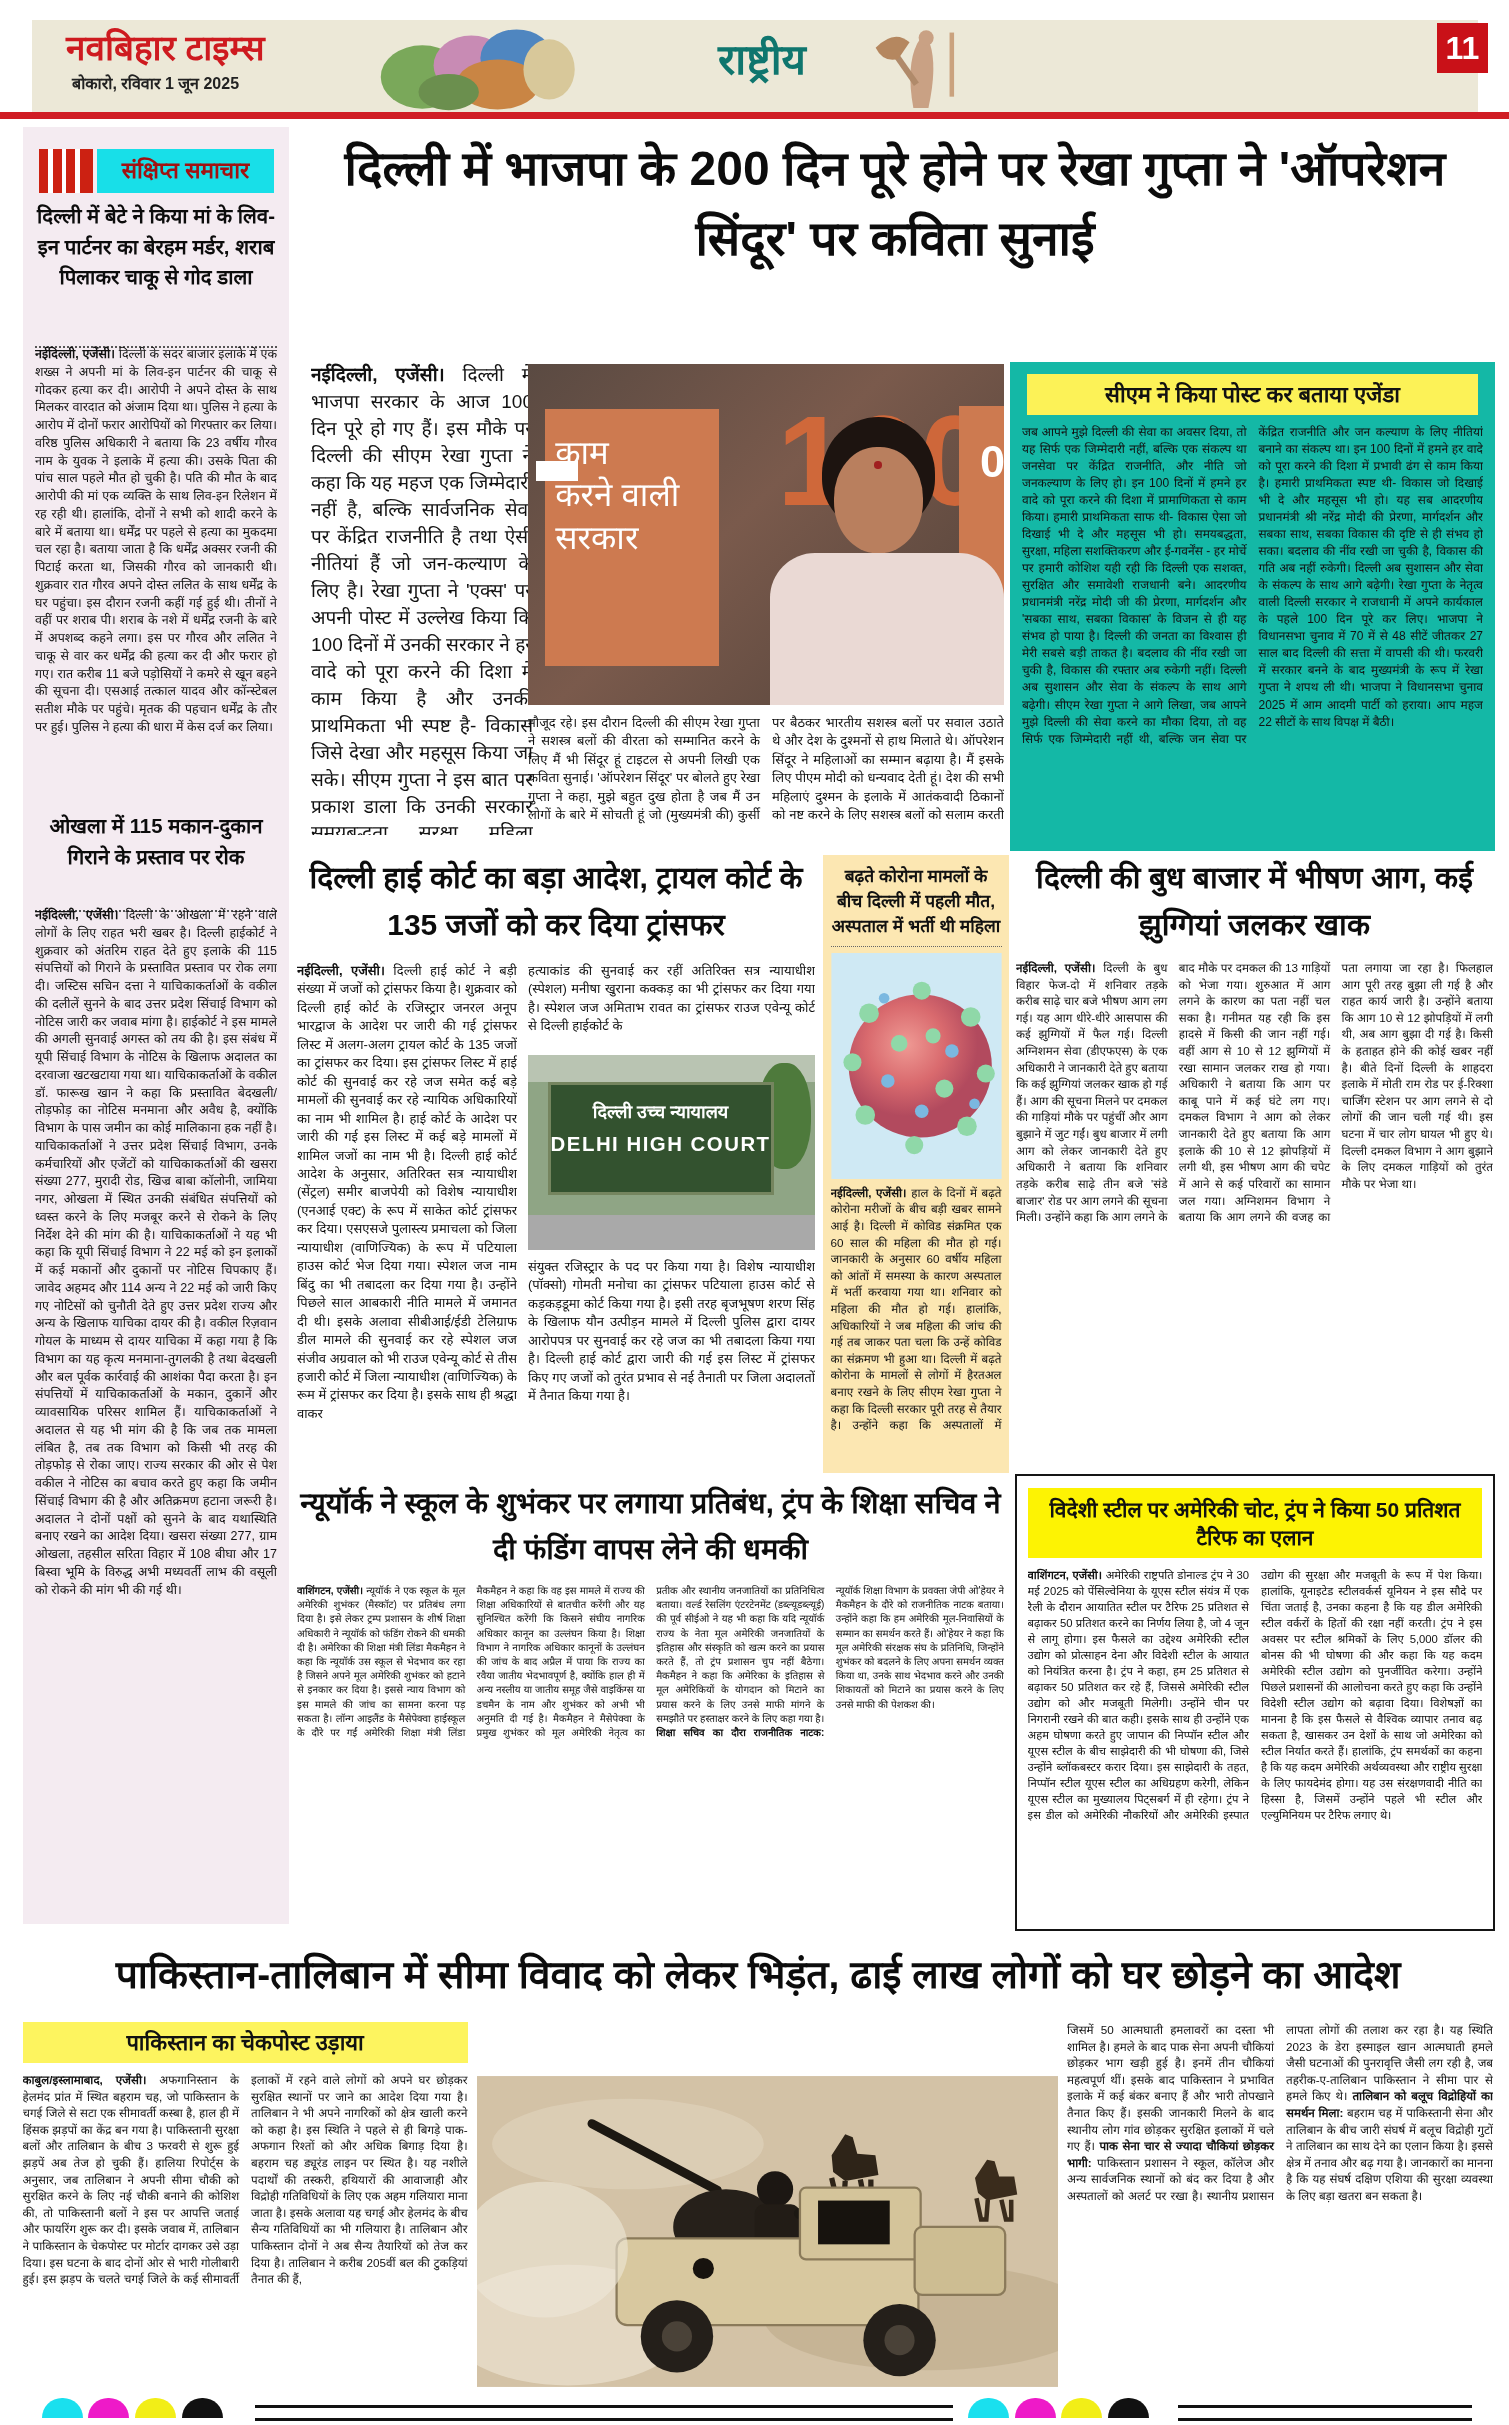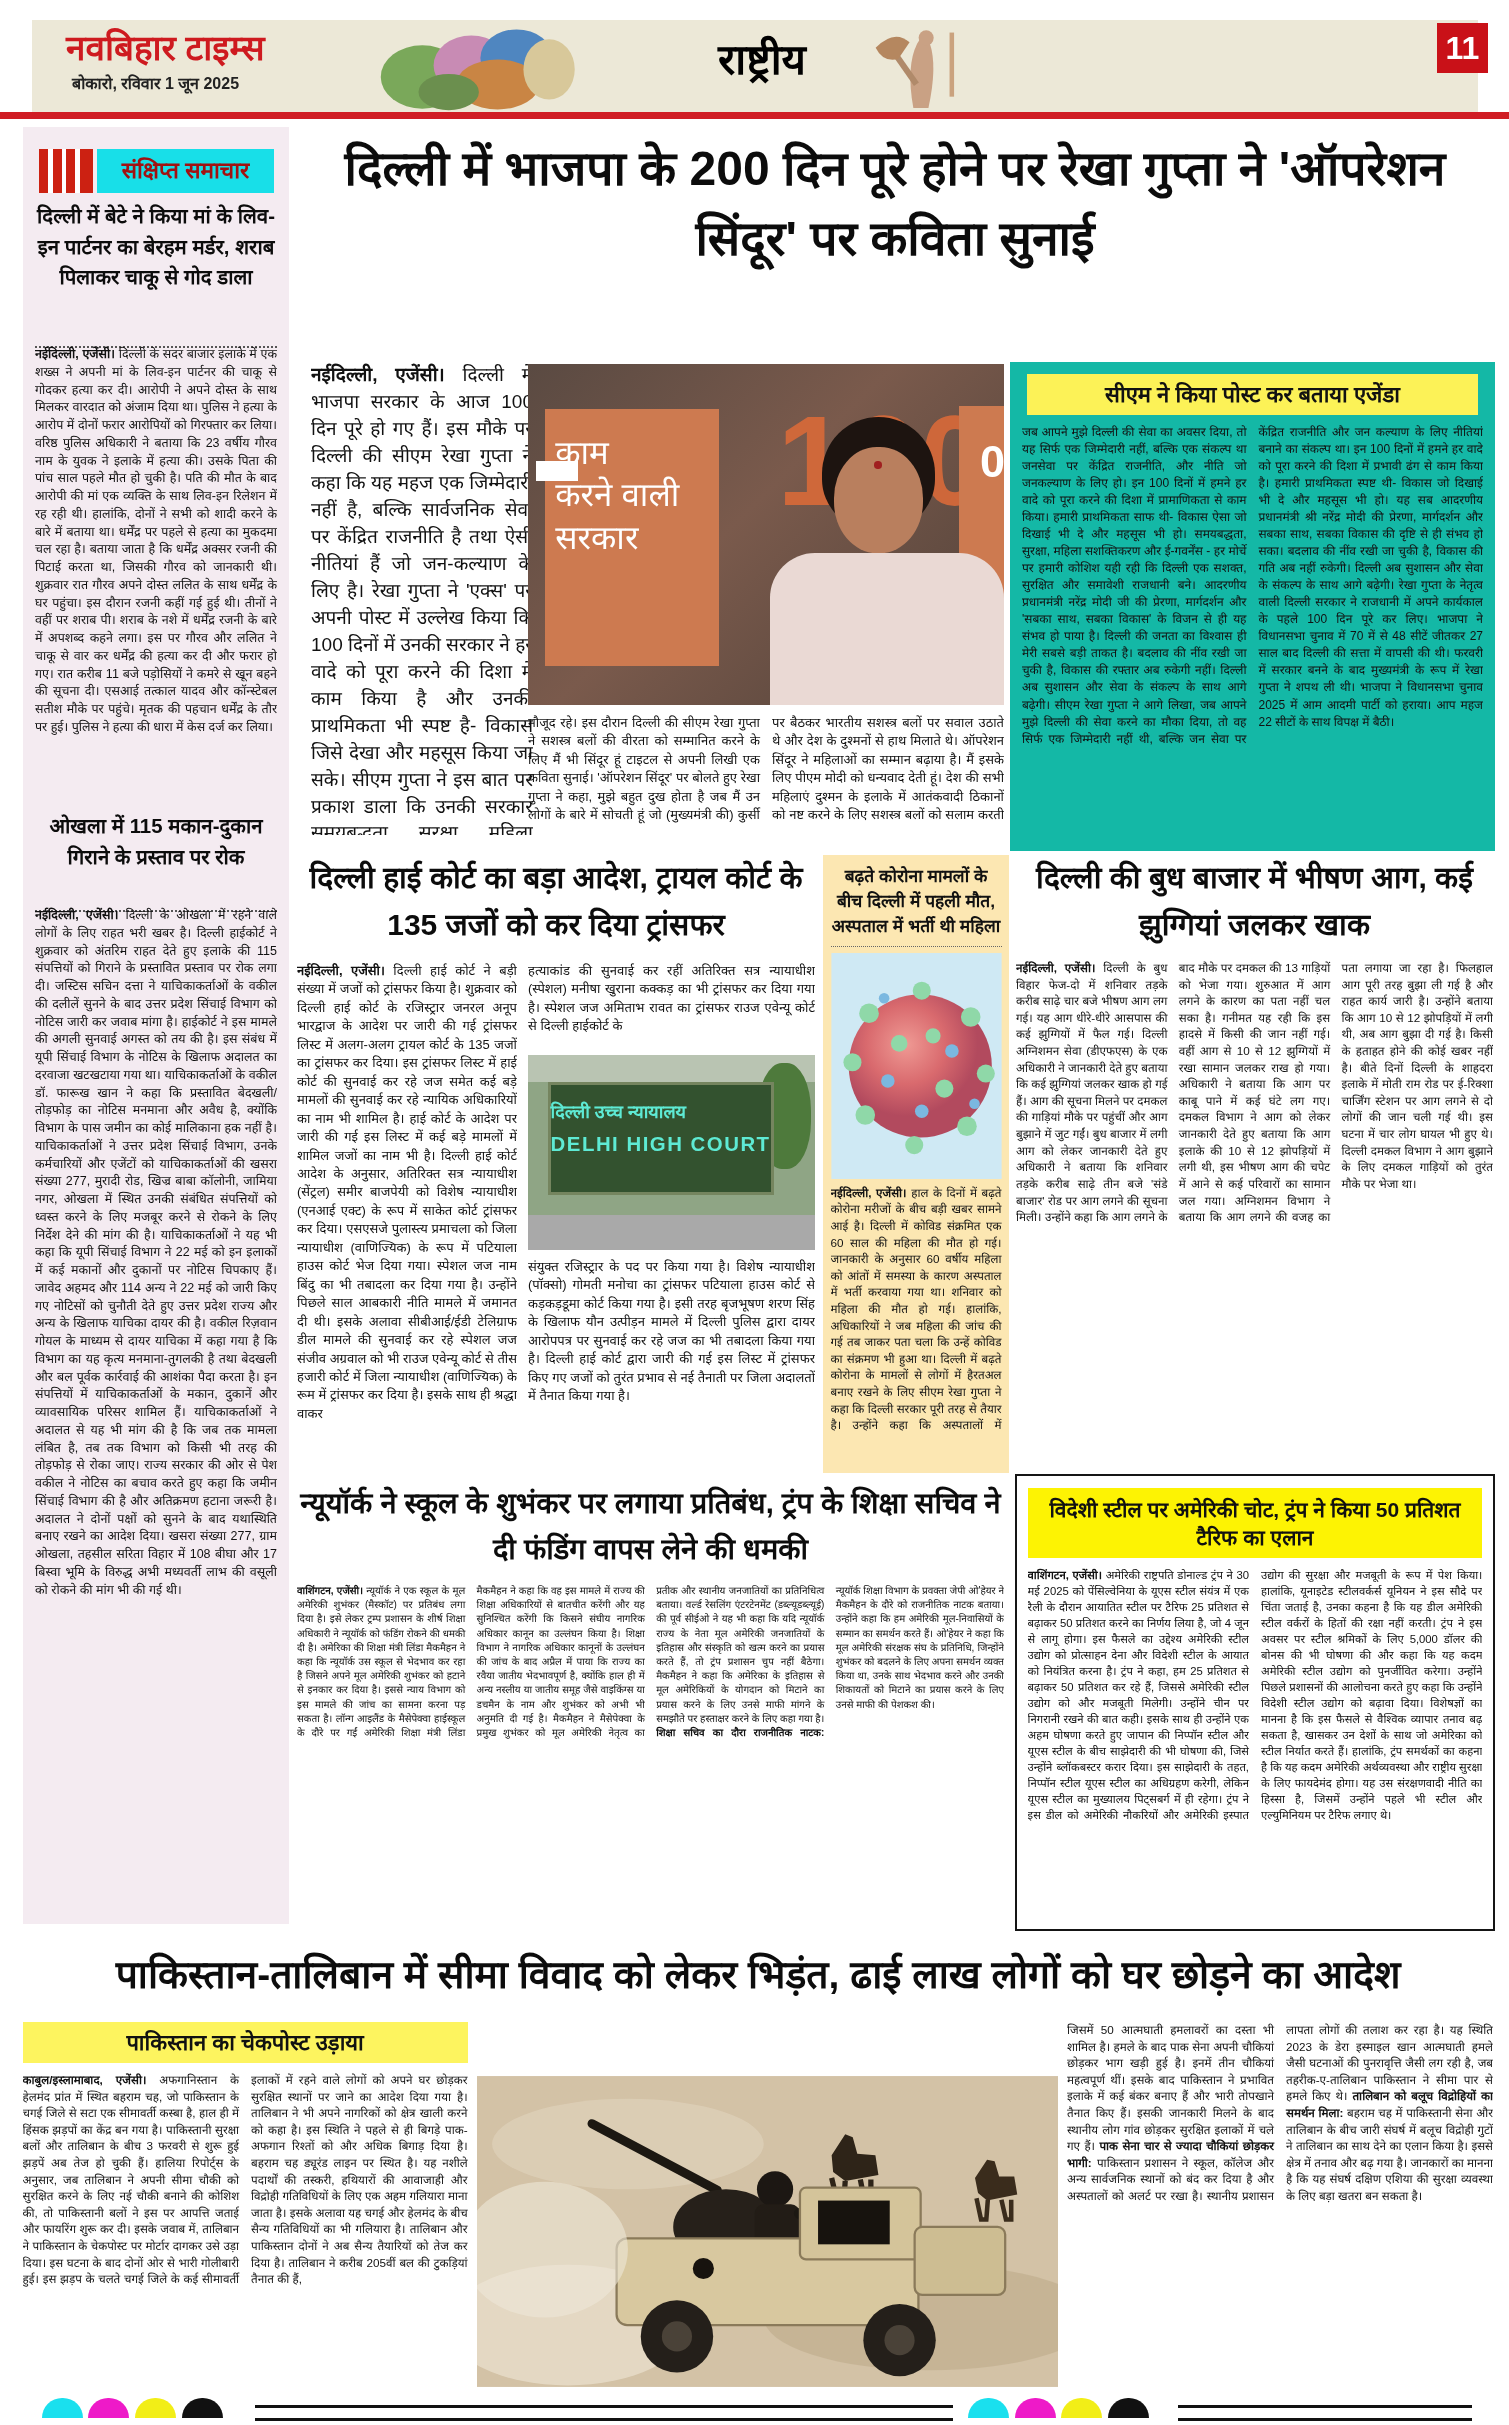--- a/index.html
+++ b/index.html
@@ -10,21 +10,21 @@
   .byl{font-weight:700;}
   .hl{font-weight:700;text-align:center;color:#0c0c0c;overflow:hidden;}
   .c2{column-count:2;column-gap:12px;}
   .c3{column-count:3;column-gap:11.3px;}
   .c4{column-count:4;column-gap:11.3px;}
 
   
   .mast-bg{left:32px;top:19.6px;width:1446px;height:92px;background:#ece8d7;}
   .paper-name{left:66px;top:22.6px;font-size:35px;font-weight:800;color:#ce1a1f;}
   .dateline{left:72px;top:72px;font-size:16px;font-weight:600;color:#222;}
-  .section-title{left:649px;top:29px;width:226px;text-align:center;font-size:42px;font-weight:800;color:#000000;}
+  .section-title{left:649px;top:29px;width:226px;text-align:center;font-size:42px;font-weight:800;color:#0f766e;}
   .pagenum{left:1437px;top:22.6px;width:51px;height:50px;background:#c91118;color:#fff;
            font-size:32px;font-weight:800;text-align:center;line-height:50px;}
   .red-rule{left:0;top:112px;width:1510px;height:6.8px;background:#d01d24;}
 
   
   .sidebar-bg{left:22.6px;top:127px;width:266px;height:1797px;background:#f4ebf1;}
   .brief-bars{left:39px;top:149px;width:54px;height:44px;background:#cc2112;
               background-image:linear-gradient(90deg,#cc2112 0 9px,#fff 9px 13.6px,#cc2112 13.6px 22.6px,#fff 22.6px 27px,#cc2112 27px 36px,#fff 36px 41px,#cc2112 41px 54px);}
   .brief-title{left:97px;top:149px;width:177px;height:44px;background:#18dfe8;color:#a21111;
                font-size:22.6px;font-weight:800;text-align:center;line-height:44px;}
@@ -53,21 +53,21 @@
   .cm-band{margin:12px 16.6px 9px;height:41px;background:#fcf257;font-size:22px;font-weight:800;
            text-align:center;line-height:41px;overflow:hidden;}
   .cm-body{margin:0 12px;height:414px;font-size:12px;}
 
   
   .hc-head{left:297px;top:855px;width:518px;height:98px;font-size:30px;line-height:1.55;}
   .hc-colA{left:297px;top:962px;width:220px;height:509px;font-size:13px;}
   .hc-colB-top{left:528px;top:962px;width:287px;height:89px;font-size:13px;}
   .hc-photo{left:528px;top:1055px;width:287px;height:195px;background:linear-gradient(#b9c4b2 0 14%,#8fa585 14% 82%,#a9a9a9 82% 100%);overflow:hidden;}
   .hc-sign{position:absolute;left:19.6px;top:27px;width:226px;height:113px;background:#33522f;border:3px solid #75855f;
-           color:#5eead4;padding-top:13.6px;box-sizing:border-box;}
+           color:#ffffff;text-align:center;padding-top:13.6px;box-sizing:border-box;}
   .hc-sign-hi{font-size:18px;font-weight:700;}
   .hc-sign-en{font-size:20.4px;font-weight:800;letter-spacing:1.5px;margin-top:10.6px;}
   .hc-tree{position:absolute;right:4.5px;top:7.5px;width:53px;height:106px;background:#4e7a3c;border-radius:45%;}
   .hc-colB-bot{left:528px;top:1258px;width:287px;height:214px;font-size:13px;}
 
   
   .cor-box{left:823px;top:855px;width:186px;height:618px;background:#fce7b2;}
   .cor-title{margin:9px 7.5px 4.5px;font-size:17.4px;font-weight:800;text-align:center;line-height:1.45;
              border-bottom:1.5px dotted #666;padding-bottom:6px;}
   .cor-img{display:block;margin:6px auto;}

